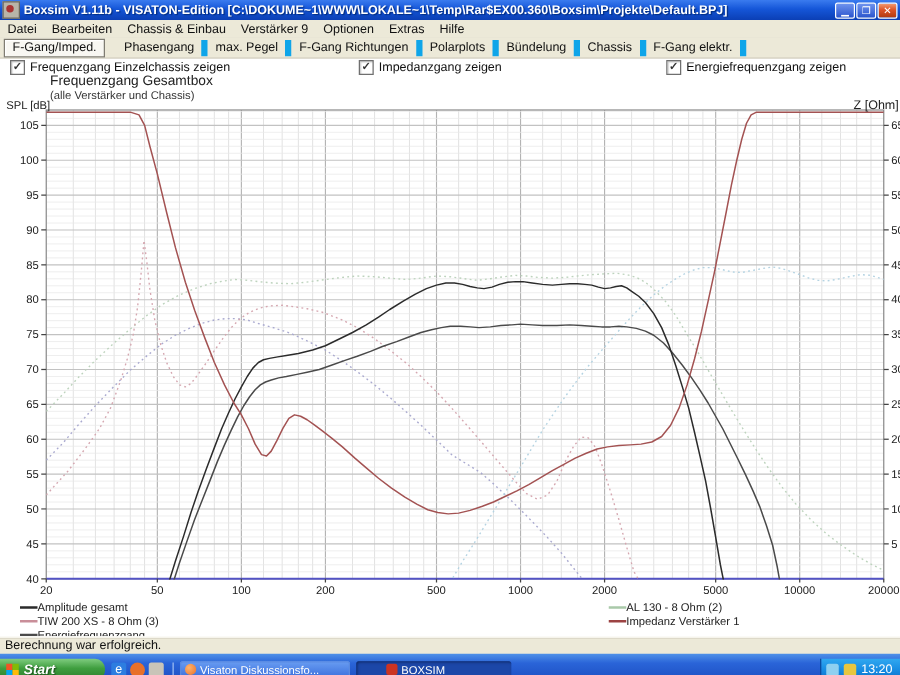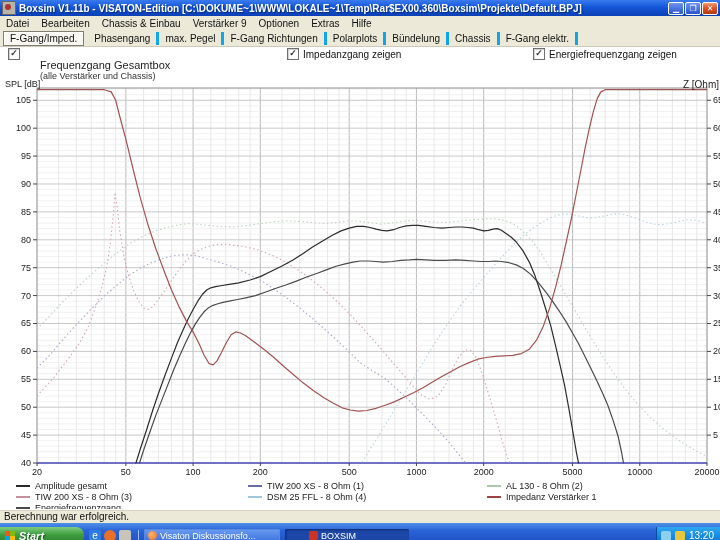--- a/index.html
+++ b/index.html
@@ -15,36 +15,36 @@
   .tb-btn{width:16px;height:13px;border:1px solid #fff;border-radius:2px;color:#fff;font-size:8px;line-height:11px;
     text-align:center;background:linear-gradient(#6f93ee,#2b55cd);box-sizing:border-box}
   .tb-btn.close{background:linear-gradient(#f29a70,#dd5326 45%,#b03a10)}
   
   .menubar{position:absolute;top:16px;left:0;width:720px;height:14px;background:#ece9d8;display:flex;
     align-items:center;font-size:10px;color:#111;border-bottom:1px solid #e2ded0}
   .menu-item{padding:0 6px}
   
   .tabbar{position:absolute;top:30px;left:0;width:720px;height:17px;background:#ece9d8;display:flex;
     align-items:center;font-size:10px;padding-left:3px;border-bottom:1px solid #cdc9ba;box-sizing:border-box}
-  .tab{padding:1px 6px;border-right:3px solid #0ea5e9;color:#111;white-space:nowrap}
-  .tab.active{border:1px solid #7f7c72;background:#f8f7f2;box-shadow:inset 1px 1px 0 #fff;margin-right:4px}
+  .tab{padding:1px 6px;border-right:5px solid #0ea5e9;color:#111;white-space:nowrap}
+  .tab.active{border:1px solid #7f7c72;background:#f8f7f2;box-shadow:inset 1px 1px 0 #fff;margin-right:9px}
   
   .client{position:absolute;top:47px;left:0;width:720px;height:462px;background:#fff}
   .checkbar{position:absolute;top:0;left:0;width:720px;height:14px}
   .cb-item{position:absolute;top:1px;display:flex;align-items:center;gap:4px;font-size:10px;color:#111}
   .cb-box{width:10px;height:10px;background:#fff;border:1px solid #6f6f6f;box-shadow:inset 1px 1px 1px #cfcfcf;
     font-size:9px;line-height:9px;text-align:center;color:#333;font-weight:bold}
   .chart-title{position:absolute;left:40px;top:12px;font-size:11px;color:#222}
   .chart-subtitle{position:absolute;left:40px;top:24px;font-size:9px;color:#333}
   .yl-label{position:absolute;left:5px;top:32px;font-size:9px;color:#222}
   .yr-label{position:absolute;right:1px;top:32px;font-size:10px;color:#222}
   svg#plot{position:absolute;left:0;top:0}
   .legend{position:absolute;left:0;top:433px;width:720px;height:34px;font-size:9px;color:#222}
   .legend-col{position:absolute;top:0}
-  .legend-item{display:flex;align-items:center;gap:5px;height:11px}
+  .legend-item{display:flex;align-items:center;height:11px}
   .legend-swatch{display:inline-block;width:14px;height:2px;flex:0 0 auto}
   
   .statusbar{position:absolute;top:509px;left:0;width:720px;height:14px;background:#ece9d8;
     border-top:1px solid #fff;box-shadow:inset 0 1px 0 #d8d4c4;font-size:10px;color:#111;
     padding:1px 4px;box-sizing:border-box}
   
   .taskbar{position:absolute;top:523px;left:0;width:720px;height:25px;display:flex;align-items:center;
     background:linear-gradient(#4f91e8,#2a64d8 30%,#1e51c4 80%,#16409e)}
   .start-btn{height:17px;width:84px;flex:0 0 auto;display:flex;align-items:center;gap:4px;padding-left:5px;
     box-sizing:border-box;border-radius:0 8px 8px 0;color:#fff;font-size:11px;font-weight:bold;font-style:italic;
@@ -94,20 +94,21 @@
     <div class="tab">Polarplots</div>
     <div class="tab">Bündelung</div>
     <div class="tab">Chassis</div>
     <div class="tab">F-Gang elektr.</div>
   </div>
 
 <div class="client">
   <div class="checkbar" id="checkbar">
       <label class="cb-item" style="left: 8px;">
         <span class="cb-box">✓</span>
+        <span>Frequenzgang Einzelchassis zeigen</span>
       </label>
       <label class="cb-item" style="left: 287px;">
         <span class="cb-box">✓</span>
         <span>Impedanzgang zeigen</span>
       </label>
       <label class="cb-item" style="left: 533px;">
         <span class="cb-box">✓</span>
         <span>Energiefrequenzgang zeigen</span>
       </label>
     </div>
@@ -327,30 +328,20 @@
         </div>
         <div class="legend-item">
           <span class="legend-swatch" style="background: rgb(201, 142, 153);"></span>
           <span>TIW 200 XS - 8 Ohm (3)</span>
         </div>
         <div class="legend-item">
           <span class="legend-swatch" style="background: rgb(74, 74, 74);"></span>
           <span>Energiefrequenzgang</span>
         </div>
       </div>
-      <div class="legend-col" style="left: 248px;">
-        <div class="legend-item">
-          <span class="legend-swatch" style="background: rgb(107, 107, 168);"></span>
-          <span>TIW 200 XS - 8 Ohm (1)</span>
-        </div>
-        <div class="legend-item">
-          <span class="legend-swatch" style="background: rgb(156, 200, 224);"></span>
-          <span>DSM 25 FFL - 8 Ohm (4)</span>
-        </div>
-      </div>
       <div class="legend-col" style="left: 487px;">
         <div class="legend-item">
           <span class="legend-swatch" style="background: rgb(169, 201, 169);"></span>
           <span>AL 130 - 8 Ohm (2)</span>
         </div>
         <div class="legend-item">
           <span class="legend-swatch" style="background: rgb(156, 67, 67);"></span>
           <span>Impedanz Verstärker 1</span>
         </div>
       </div>

